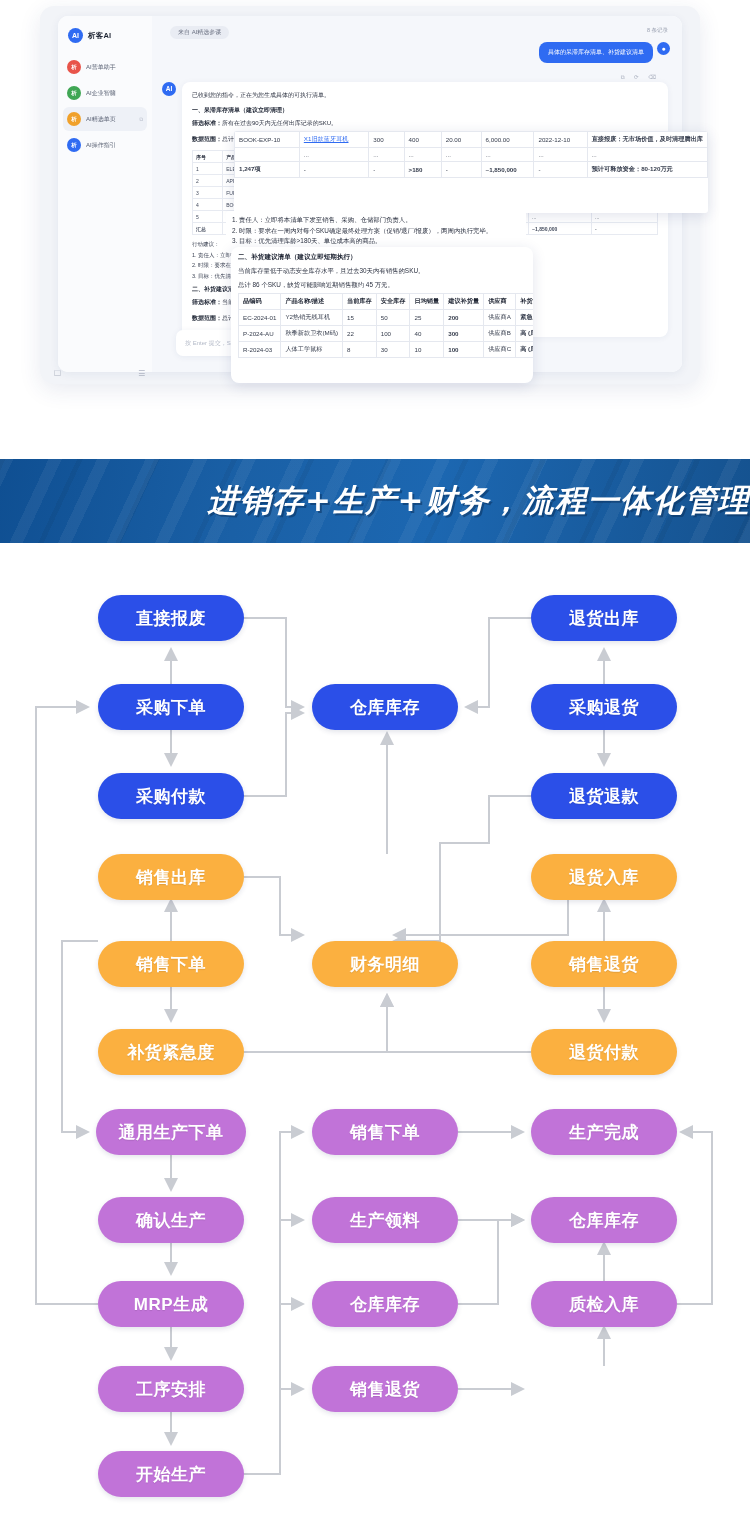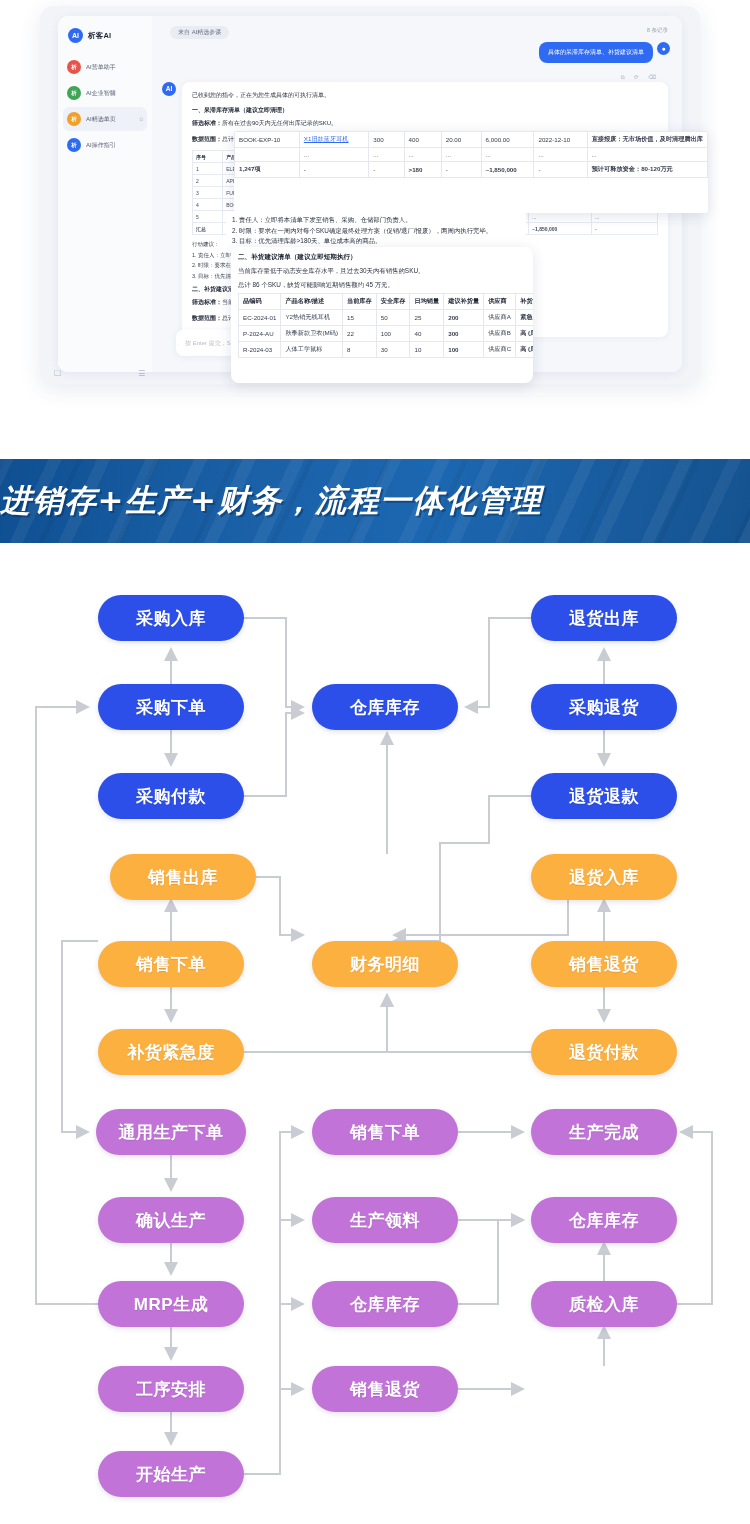--- a/index.html
+++ b/index.html
@@ -58,21 +58,21 @@
   .sh-p{font-size:6.4px;color:#2b3140;line-height:1.75;margin:0 0 3px;}
   .sh-h{font-size:6.6px;font-weight:700;color:#1b2130;margin:0 0 3px;}
 
   
   .banner{position:absolute;left:0;top:459px;width:750px;height:84px;overflow:hidden;
           background:linear-gradient(100deg,#0f4f92 0%,#1a60a6 32%,#1c67b1 58%,#15528f 100%);}
   .banner .stripes{position:absolute;inset:0;
     background:repeating-linear-gradient(115deg,rgba(255,255,255,.055) 0px,rgba(255,255,255,.055) 12px,rgba(255,255,255,0) 12px,rgba(255,255,255,0) 44px);}
   .banner .stripes2{position:absolute;inset:0;
     background:repeating-linear-gradient(115deg,rgba(0,0,0,.05) 0px,rgba(0,0,0,.05) 5px,rgba(0,0,0,0) 5px,rgba(0,0,0,0) 70px);}
-  .banner-txt{position:absolute;left:0;right:0;top:50%;transform:translateY(-50%);text-align:left;
+  .banner-txt{position:absolute;left:0;right:0;top:50%;transform:translateY(-50%);text-align:right;
     color:#fff;font-size:31px;font-weight:700;letter-spacing:1.5px;font-style:italic;
     text-shadow:2px 2px 0 rgba(10,50,95,.55);font-family:"DejaVu Sans","Liberation Sans",sans-serif;}
 
   
   .flow{position:absolute;left:0;top:543px;width:750px;height:981px;background:#fff;}
   .flow svg.lines{position:absolute;left:0;top:0;width:750px;height:981px;}
   .node{position:absolute;display:flex;align-items:center;justify-content:center;
         height:46px;border-radius:24px;color:#fff;font-weight:700;font-size:17px;letter-spacing:.5px;
         box-shadow:0 2px 5px rgba(40,50,90,.13);text-shadow:0 1px 1px rgba(0,0,0,.10);}
   .node.w1{width:146px;}
@@ -375,29 +375,29 @@
         <path d="M458,589 L523,589"></path>
         <path d="M458,677 L498,677 L498,677 L523,677"></path>
         <path d="M458,761 L498,761 L498,677 L523,677"></path>
         <path d="M458,846 L523,846"></path>
         <path d="M604,823 L604,784"></path>
         <path d="M604,738 L604,700"></path>
         <path d="M677,761 L712,761 L712,589 L681,589"></path>
       </g>
     </svg>
 
-    <div class="node w1 blue" style="left:98px;top:52px">采购入库</div>
+    <div class="node w1 blue" style="left:98px;top:52px">直接报废</div>
     <div class="node w1 blue" style="left:98px;top:141px">采购下单</div>
     <div class="node w1 blue" style="left:98px;top:230px">采购付款</div>
     <div class="node w1 blue" style="left:312px;top:141px">仓库库存</div>
     <div class="node w1 blue" style="left:531px;top:52px">退货出库</div>
     <div class="node w1 blue" style="left:531px;top:141px">采购退货</div>
     <div class="node w1 blue" style="left:531px;top:230px">退货退款</div>
 
-    <div class="node w1 orange" style="left:110px;top:311px">销售出库</div>
+    <div class="node w1 orange" style="left:98px;top:311px">销售出库</div>
     <div class="node w1 orange" style="left:98px;top:398px">销售下单</div>
     <div class="node w1 orange" style="left:98px;top:486px">补货紧急度</div>
     <div class="node w1 orange" style="left:312px;top:398px">财务明细</div>
     <div class="node w1 orange" style="left:531px;top:311px">退货入库</div>
     <div class="node w1 orange" style="left:531px;top:398px">销售退货</div>
     <div class="node w1 orange" style="left:531px;top:486px">退货付款</div>
 
     <div class="node w2 purple" style="left:96px;top:566px">通用生产下单</div>
     <div class="node w1 purple" style="left:98px;top:654px">确认生产</div>
     <div class="node w1 purple" style="left:98px;top:738px">MRP生成</div>

